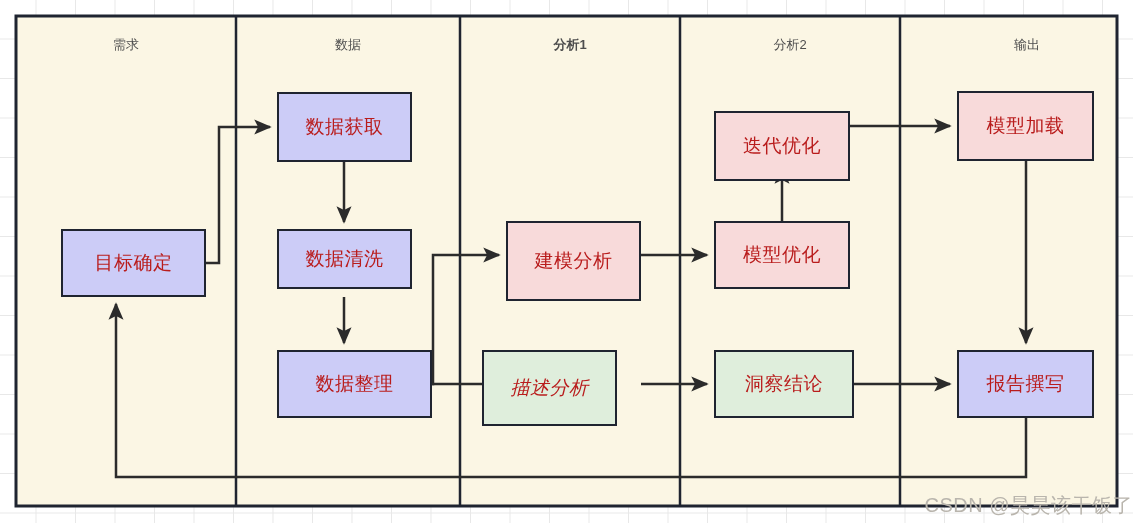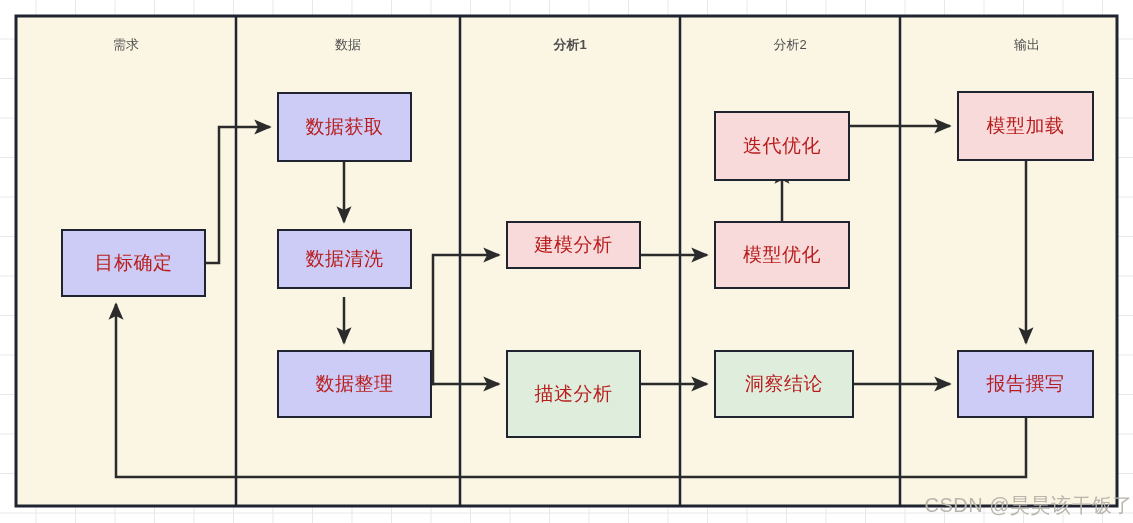--- a/index.html
+++ b/index.html
@@ -115,23 +115,23 @@
   <div class="lane-title" style="left:1027px; top:36px;">输出</div>
 
   <div class="node blue" style="left:61px; top:229px; width:145px; height:68px;">目标确定</div>
 
   <div class="node blue" style="left:277px; top:92px; width:135px; height:70px;">数据获取</div>
 
   <div class="node blue" style="left:277px; top:229px; width:135px; height:60px;">数据清洗</div>
 
   <div class="node blue" style="left:277px; top:350px; width:155px; height:68px;">数据整理</div>
 
-  <div class="node pink" style="left:506px; top:221px; width:135px; height:48px;">建模分析</div>
+  <div class="node pink" style="left:506px; top:221px; width:135px; height:80px;">建模分析</div>
 
-  <div class="node green" style="left:506px; top:350px; width:135px; height:88px;">描述分析</div>
+  <div class="node green" style="left:482px; top:350px; width:135px; height:76px;font-style:italic;">描述分析</div>
 
   <div class="node pink" style="left:714px; top:91px; width:136px; height:70px;margin-top:20px;">迭代优化</div>
 
   <div class="node pink" style="left:714px; top:221px; width:136px; height:68px;">模型优化</div>
 
   <div class="node green" style="left:714px; top:350px; width:140px; height:68px;">洞察结论</div>
 
   <div class="node pink" style="left:957px; top:91px; width:137px; height:70px;">模型加载</div>
 
   <div class="node blue" style="left:957px; top:350px; width:137px; height:68px;">报告撰写</div>

